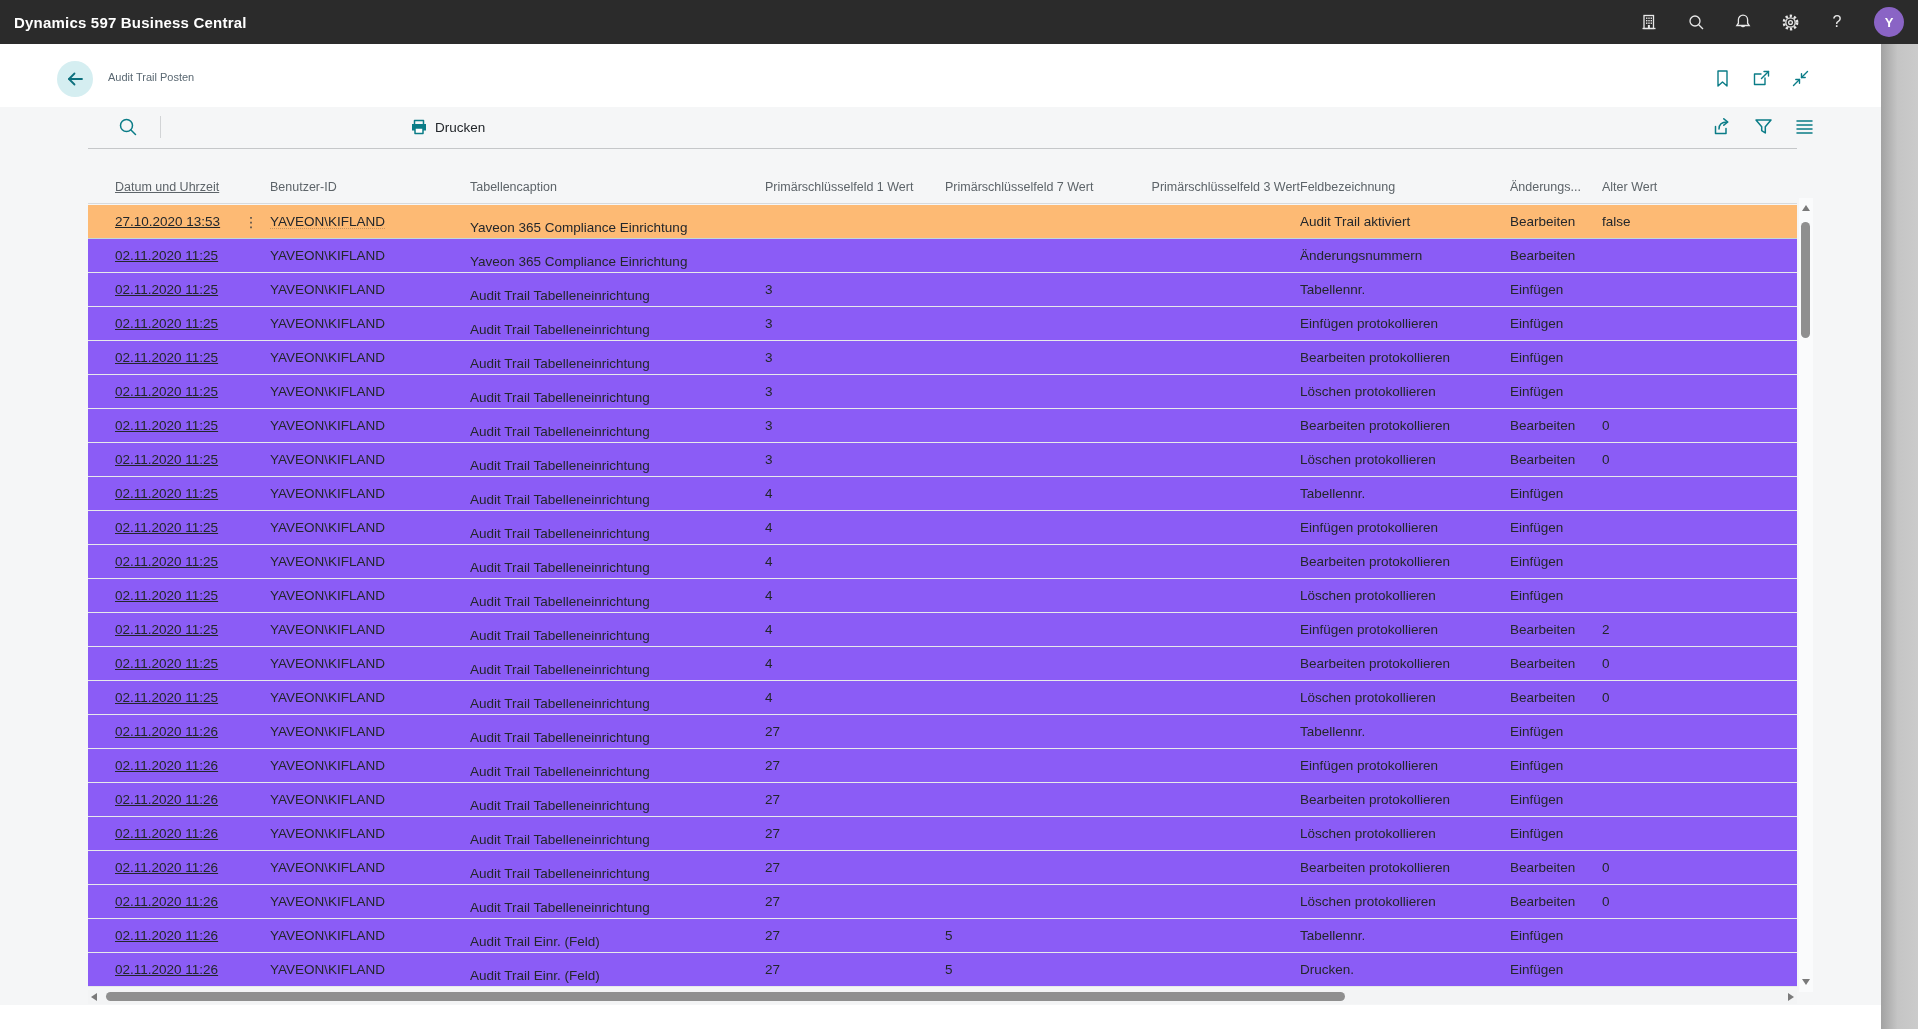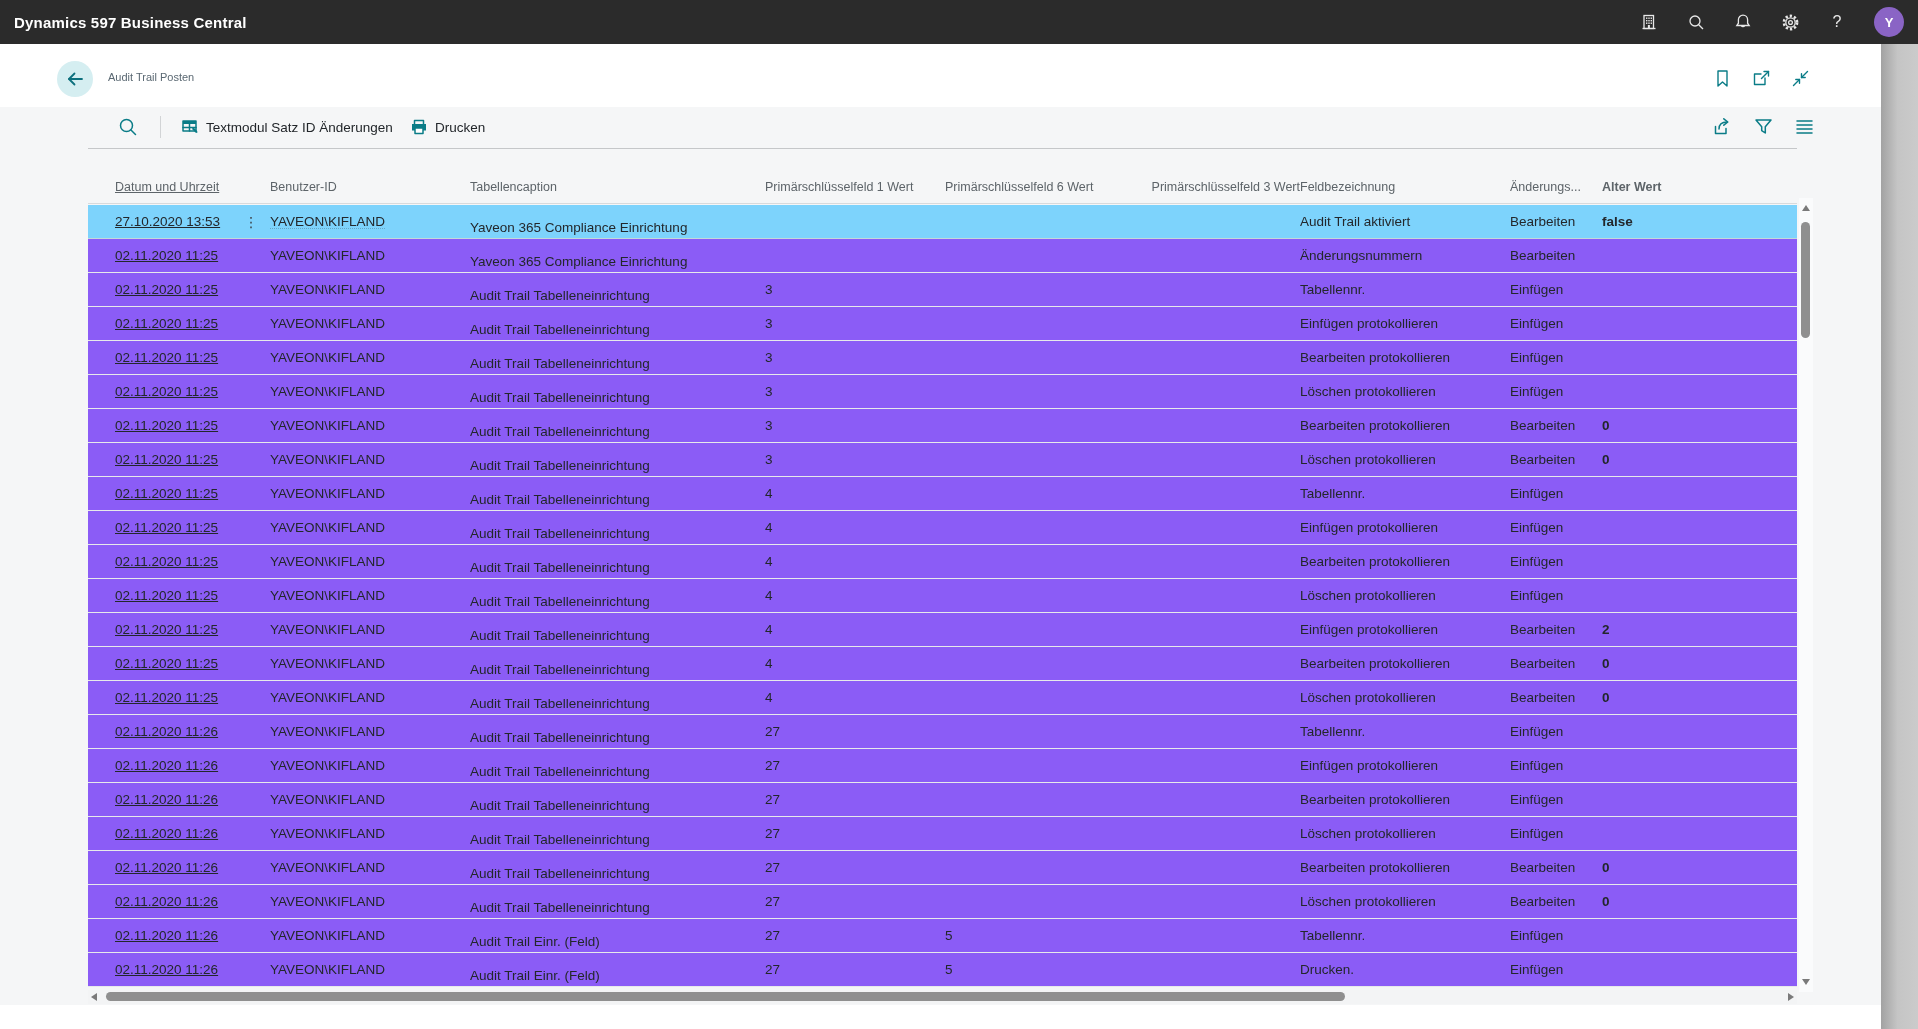--- a/index.html
+++ b/index.html
@@ -36,23 +36,23 @@
   .cmd-action .cmd-ic { width:18px; height:18px; }
   .act-textmodul { left:181px; }
   .act-drucken { left:410px; }
   .cmd-right { position:absolute; left:1712px; top:9px; display:flex; gap:20px; }
   .cmd-right .cmd-ic { width:21px; height:21px; cursor:pointer; }
   
   .grid-header { position:absolute; left:88px; top:41px; width:1709px; height:56px; display:flex; align-items:flex-end; padding:0 0 9px 27px; border-top:1px solid #c5c7c9; border-bottom:1px solid #d8dadc; font-size:12.5px; color:#5d6469; }
   .hcell { white-space:nowrap; overflow:hidden; cursor:pointer; }
   .table-body { position:absolute; left:88px; top:98px; width:1709px; }
   .row { position:relative; display:flex; align-items:center; height:34px; padding-left:27px; background:#8b5cf6; border-bottom:1px solid #e7e9eb; font-size:13.5px; color:#23272b; cursor:pointer; }
-  .row.selected { background:#7dd3fc; border-bottom-color:#c2d8da; }
+  .row.selected { background:#fdba74; border-bottom-color:#c2d8da; }
   .cell { white-space:nowrap; overflow:hidden; }
-  .c0{width:155px;text-decoration:underline;} .c1{width:200px;} .c2{width:295px;margin-top:12px;} .c3{width:180px;} .c4{width:180px;} .c5{width:175px;text-align:right;} .c6{width:210px;} .c7{width:92px;} .c8{width:195px;font-weight:bold;}
+  .c0{width:155px;text-decoration:underline;} .c1{width:200px;} .c2{width:295px;margin-top:12px;} .c3{width:180px;} .c4{width:180px;} .c5{width:175px;text-align:right;} .c6{width:210px;} .c7{width:92px;} .c8{width:195px;}
   .kebab { display:none; position:absolute; left:156px; top:50%; transform:translateY(-50%); font-size:14px; color:#3c4044; width:14px; text-align:center; }
   .row.selected .kebab { display:block; }
   .row.selected .c1 { text-decoration:underline; text-decoration-style:dotted; text-underline-offset:3px; }
   
   .vscroll { position:absolute; left:1799px; top:91px; width:14px; height:794px; background:#fafbfc; }
   .v-up { position:absolute; top:7px; left:3px; width:0; height:0; border-left:4px solid transparent; border-right:4px solid transparent; border-bottom:6px solid #7a7a7a; cursor:pointer; }
   .v-thumb { position:absolute; top:24px; left:2px; width:9px; height:116px; border-radius:5px; background:#8f8f8f; cursor:pointer; }
   .v-down { position:absolute; bottom:7px; left:3px; width:0; height:0; border-left:4px solid transparent; border-right:4px solid transparent; border-top:6px solid #7a7a7a; cursor:pointer; }
   
   .hscroll { position:absolute; left:88px; top:883px; width:1709px; height:14px; background:#f3f4f5; }
@@ -148,32 +148,20 @@
 
   <div class="cmdbar">
     <span class="cmd-search">
       <svg width="22" height="22" viewBox="0 0 22 22">
           <circle cx="9.5" cy="9.5" r="6"></circle>
           <line x1="14" y1="14" x2="18.5" y2="18.5"></line>
         </svg>
     </span>
     <span class="cmd-divider"></span>
 
-    <div class="cmd-action act-textmodul">
-      <span class="cmd-ic">
-        <svg width="18" height="18" viewBox="0 0 18 18">
-            <rect x="2" y="3" width="13" height="10" fill="none"></rect>
-            <rect x="2" y="3" width="13" height="3" fill="#0a7c87" stroke="none"></rect>
-            <line x1="8.5" y1="6" x2="8.5" y2="13"></line>
-            <line x1="2" y1="9.5" x2="15" y2="9.5"></line>
-            <path d="M11 11 l4 4 l1.5 -0.4 l-0.4 -1.5 l-4 -4 z" fill="#0a7c87" stroke="none"></path>
-          </svg>
-      </span>
-      <span>Textmodul Satz ID Änderungen</span>
-    </div>
 
     <div class="cmd-action act-drucken">
       <span class="cmd-ic">
         <svg width="18" height="18" viewBox="0 0 18 18">
             <path d="M4.5 6 v-3.5 h9 v3.5" fill="none"></path>
             <rect x="2" y="6" width="14" height="6.5" fill="#0a7c87" stroke="none"></rect>
             <rect x="5" y="10" width="8" height="5.5" fill="#ffffff" stroke="#0a7c87"></rect>
           </svg>
       </span>
       <span>Drucken</span>
@@ -201,21 +189,21 @@
           </svg>
       </span>
     </div>
   </div>
 
   <div class="grid-header">
     <div class="hcell c0">Datum und Uhrzeit</div>
     <div class="hcell c1">Benutzer-ID</div>
     <div class="hcell c2">Tabellencaption</div>
     <div class="hcell c3">Primärschlüsselfeld 1 Wert</div>
-    <div class="hcell c4">Primärschlüsselfeld 6 Wert</div>
+    <div class="hcell c4">Primärschlüsselfeld 7 Wert</div>
     <div class="hcell c5">Primärschlüsselfeld 3 Wert</div>
     <div class="hcell c6">Feldbezeichnung</div>
     <div class="hcell c7">Änderungs...</div>
     <div class="hcell c8">Alter Wert</div>
   </div>
 
   <div class="table-body">
       <div class="row selected">
     <div class="cell c0">27.10.2020 13:53</div>
     <div class="cell c1">YAVEON\KIFLAND</div>

